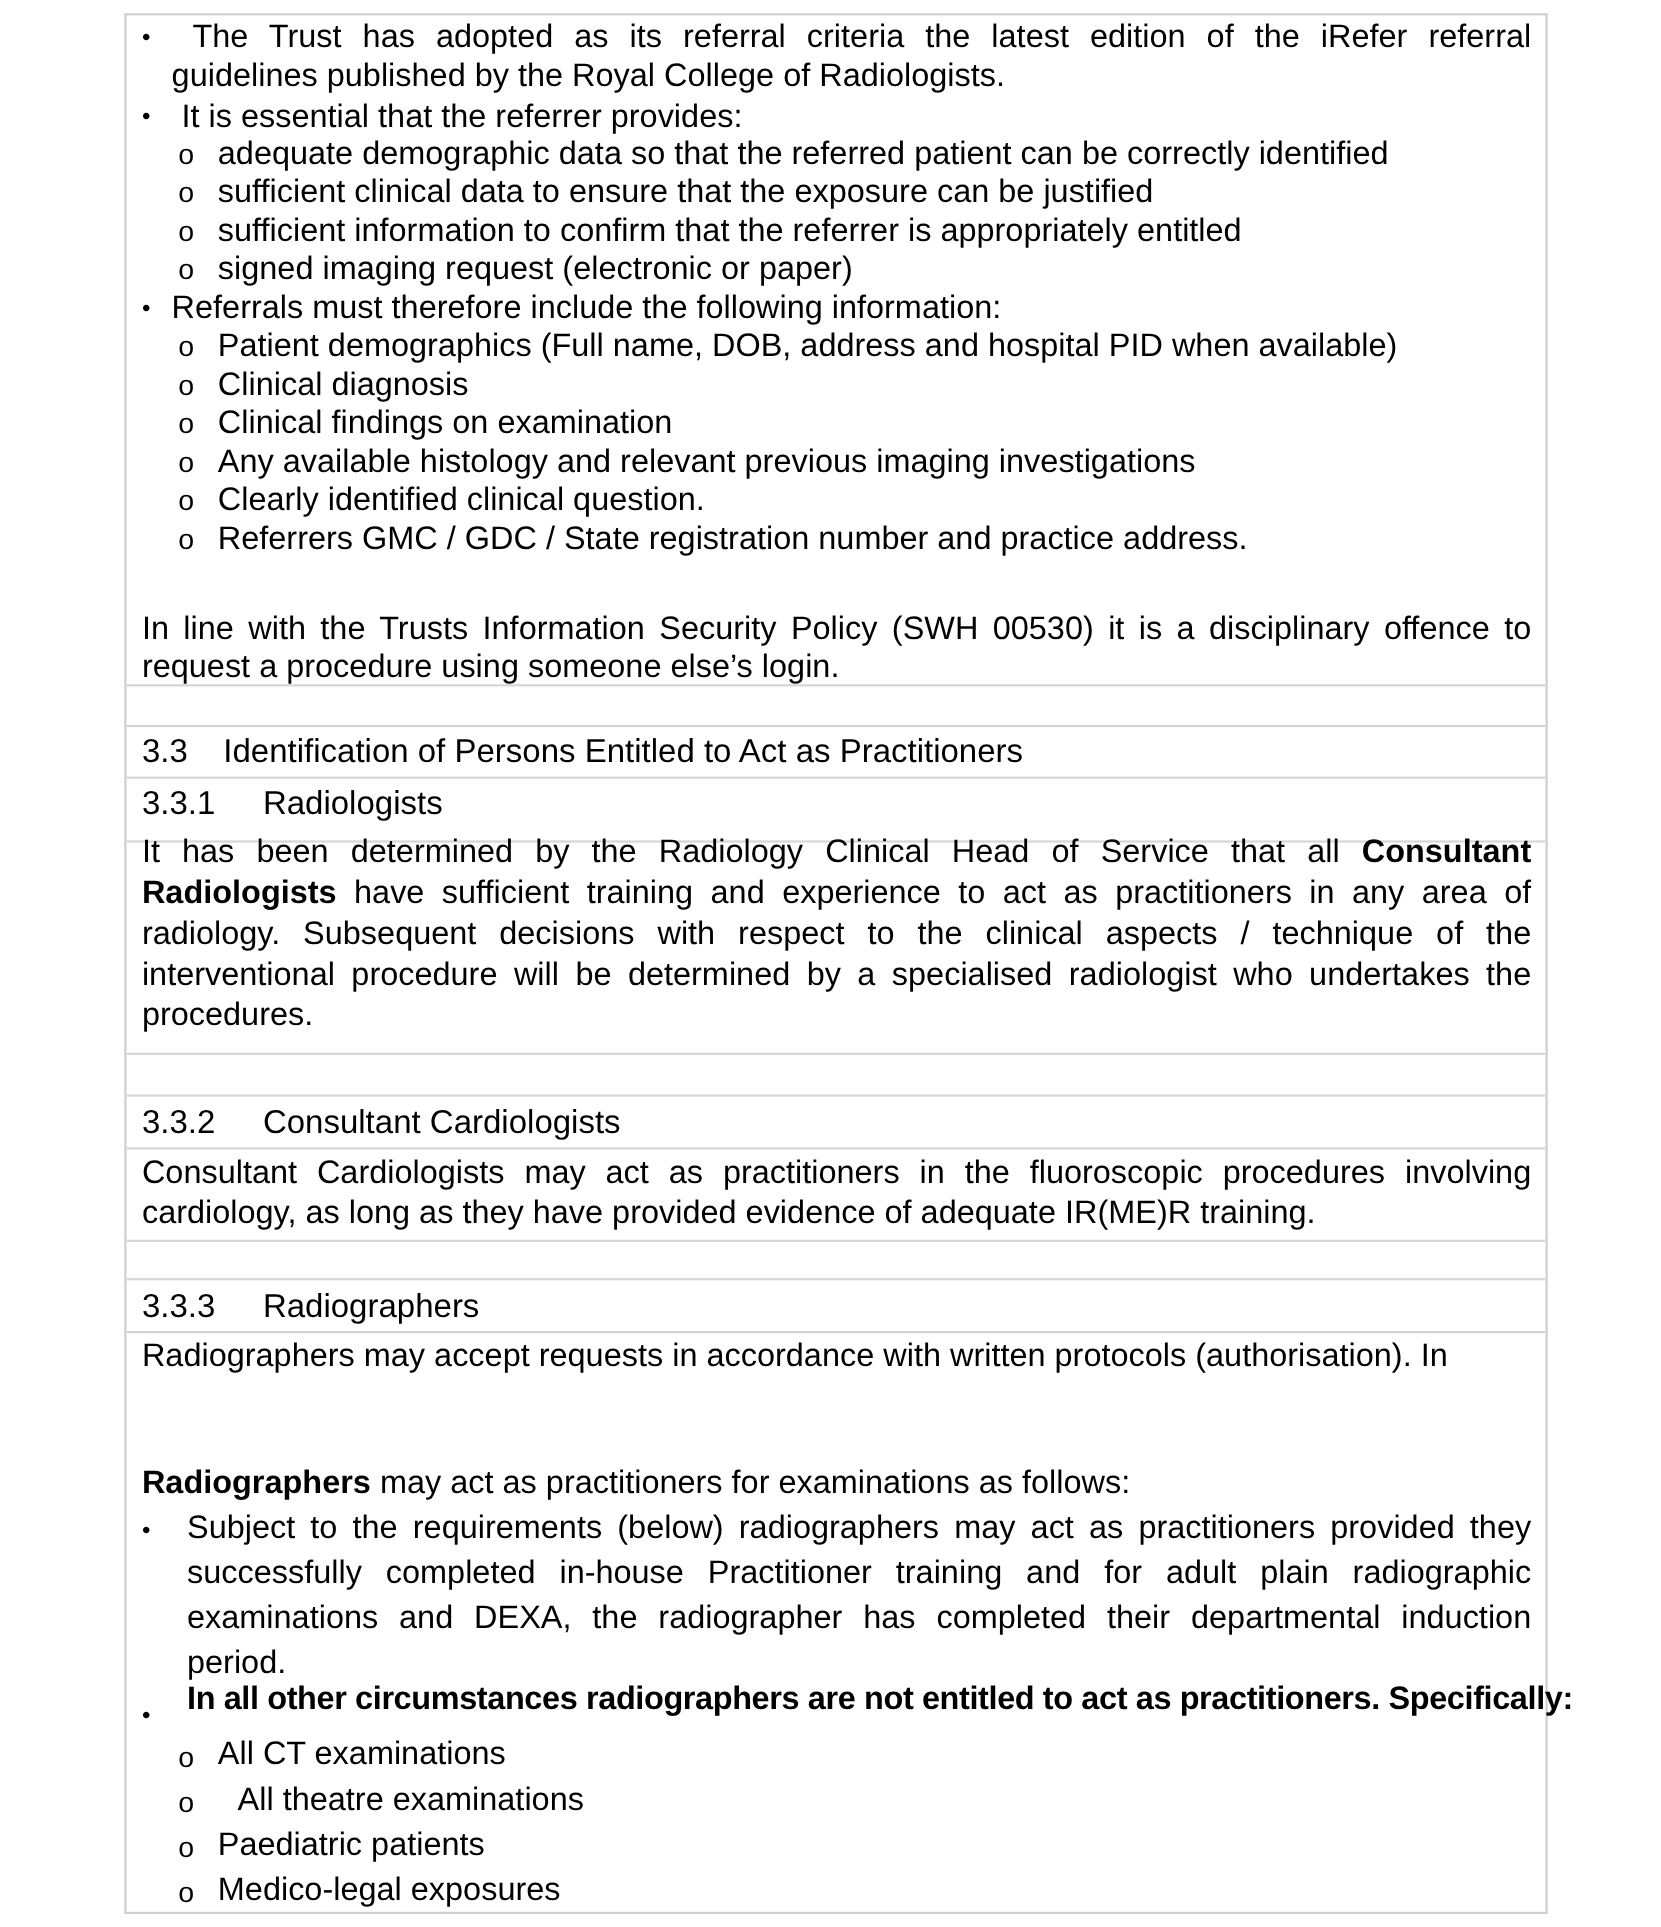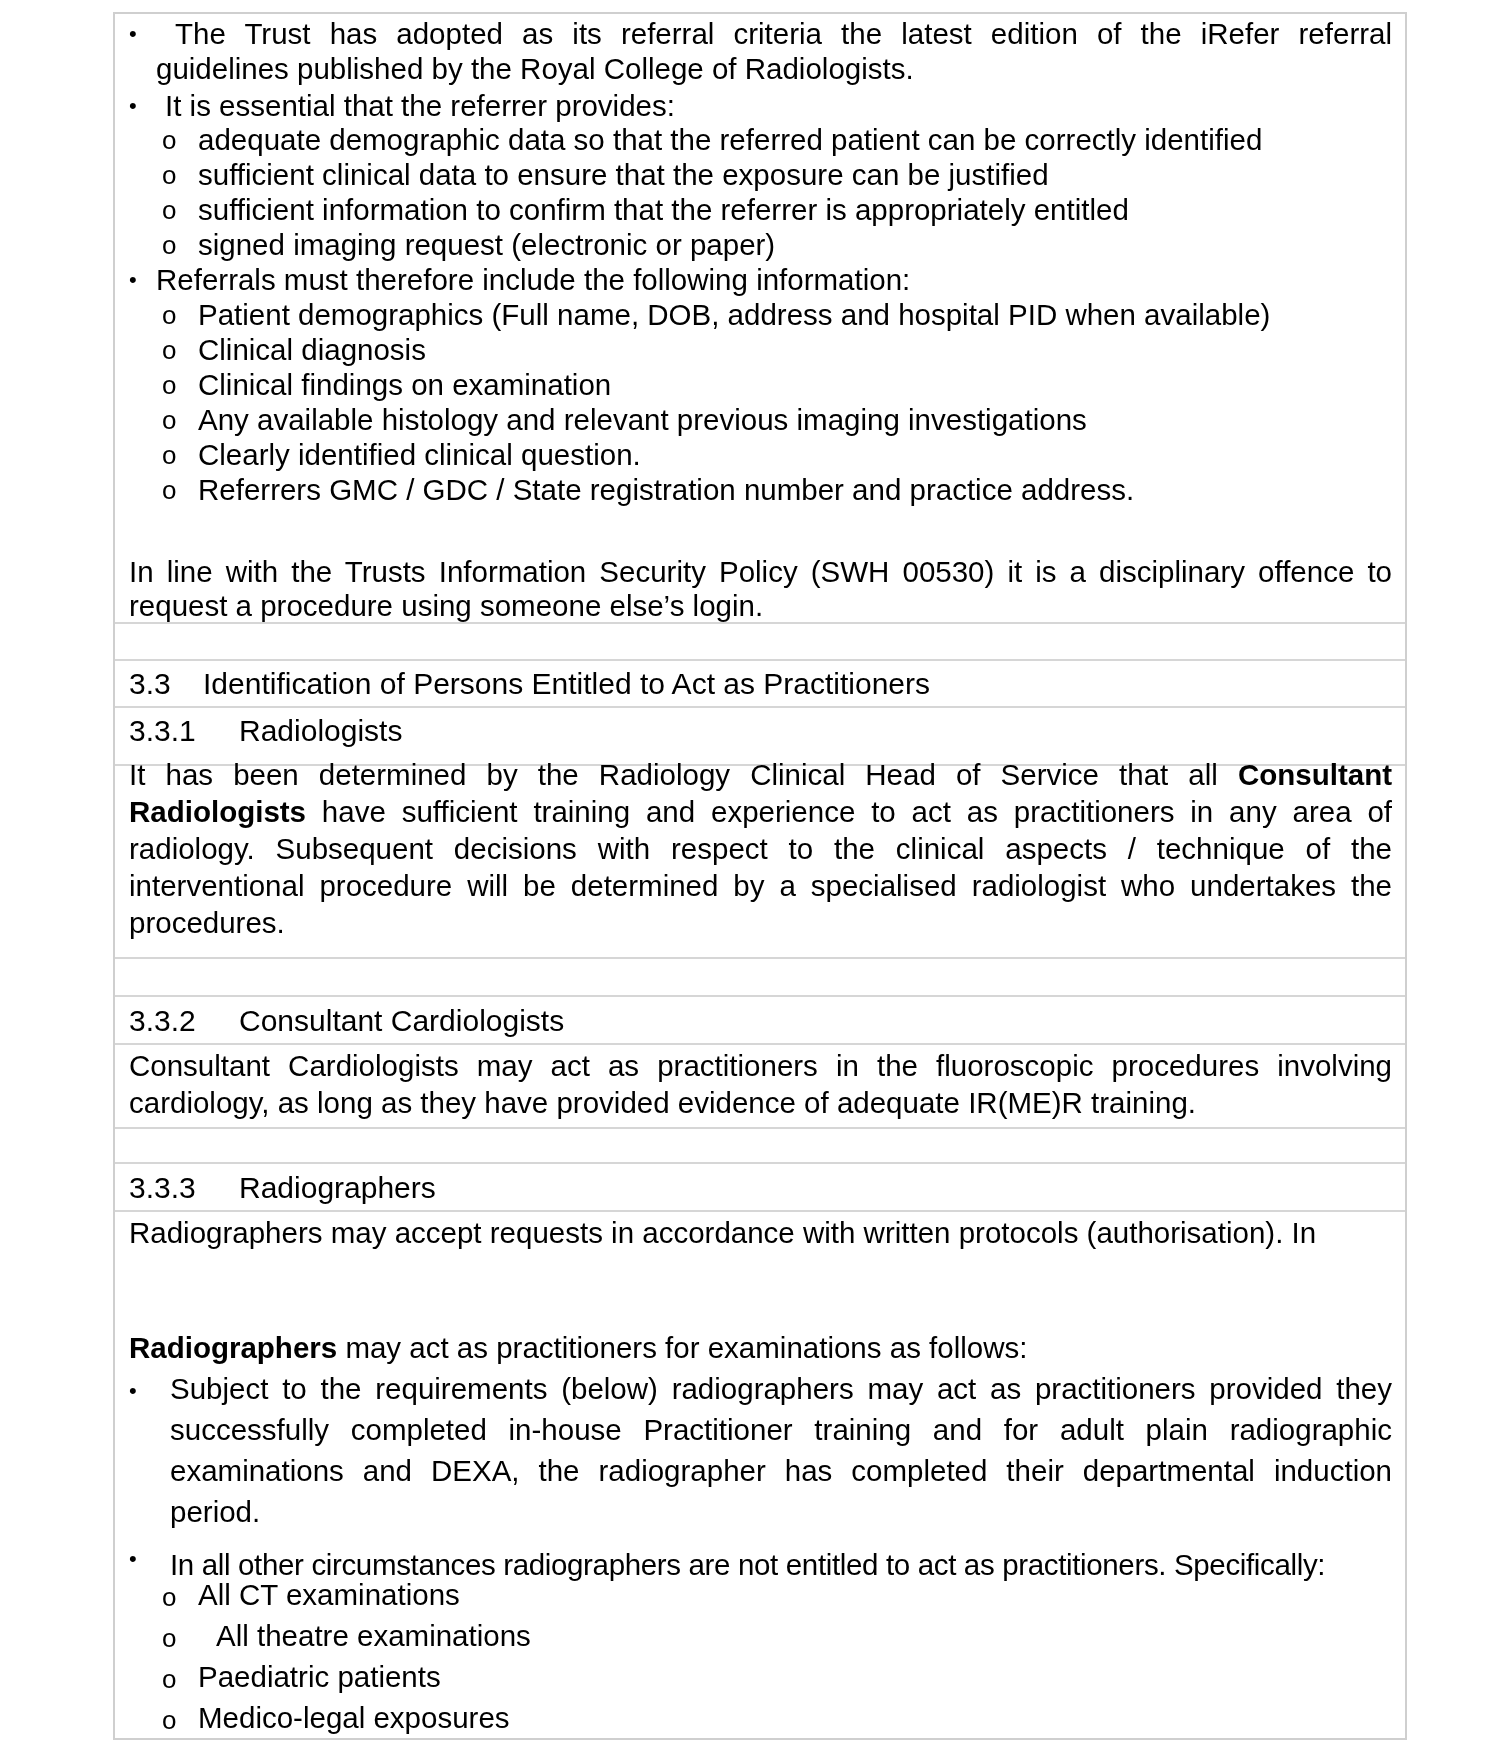--- a/index.html
+++ b/index.html
@@ -115,21 +115,21 @@
       <b>Radiographers</b><span> may act as practitioners for examinations as follows:</span>
     </div>
 
     <span class="bullet" style="left:14px;top:158px;line-height:41px;">•</span>
     <div class="jl" style="left:55px;top:156px;width:1222px;line-height:41px;height:41px;overflow:hidden;">Subject to the requirements (below) radiographers may act as practitioners provided they</div>
     <div class="jl" style="left:55px;top:197px;width:1222px;line-height:41px;height:41px;overflow:hidden;">successfully completed in-house Practitioner training and for adult plain radiographic</div>
     <div class="jl" style="left:55px;top:238px;width:1222px;line-height:41px;height:41px;overflow:hidden;">examinations and DEXA, the radiographer has completed their departmental induction</div>
     <div class="line" style="left:55px;top:279px;line-height:41px;">period.</div>
 
     <span class="bullet" style="left:14px;top:326px;line-height:41px;">•</span>
-    <div class="line" style="left:55px;top:332px;line-height:41px;letter-spacing:-0.35px;">In all other circumstances radiographers are not entitled to act as practitioners. Specifically:</div>
+    <div class="line" style="left:55px;top:312px;line-height:41px;letter-spacing:-0.35px;font-weight:bold;">In all other circumstances radiographers are not entitled to act as practitioners. Specifically:</div>
 
     <span class="circ" style="left:47px;top:365px;line-height:41px;">o</span>
     <div class="line" style="left:83px;top:362px;line-height:41px;">All CT examinations</div>
     <span class="circ" style="left:47px;top:406px;line-height:41px;">o</span>
     <div class="line" style="left:101px;top:403px;line-height:41px;">All theatre examinations</div>
     <span class="circ" style="left:47px;top:447px;line-height:41px;">o</span>
     <div class="line" style="left:83px;top:444px;line-height:41px;">Paediatric patients</div>
     <span class="circ" style="left:47px;top:488px;line-height:41px;">o</span>
     <div class="line" style="left:83px;top:485px;line-height:41px;">Medico-legal exposures</div>
   </div>

